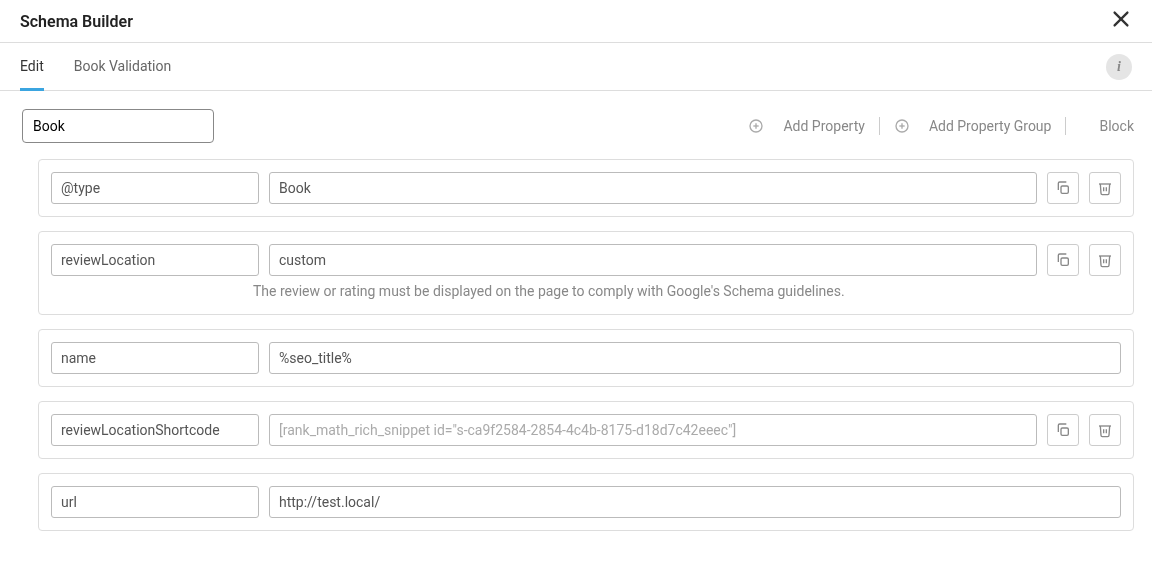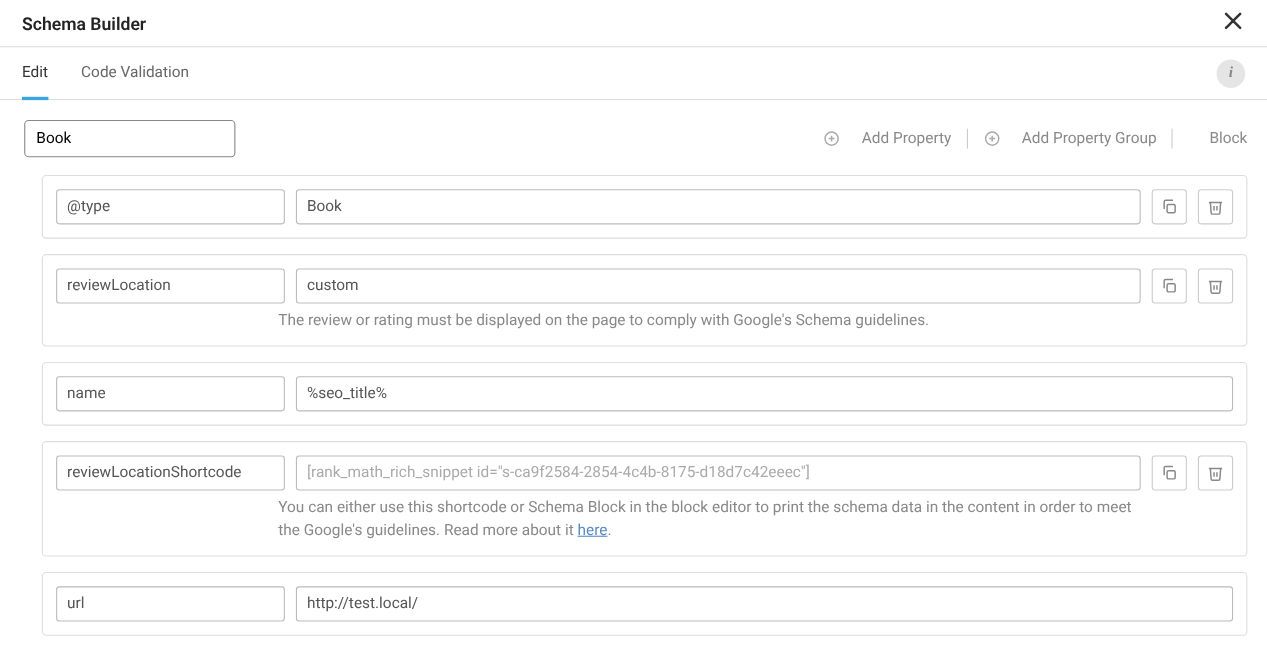--- a/index.html
+++ b/index.html
@@ -178,21 +178,21 @@
     <svg viewBox="0 0 24 24" width="22" height="22" stroke="#333" stroke-width="2.5" fill="none" stroke-linecap="round">
         <line x1="5" y1="5" x2="19" y2="19"></line>
         <line x1="19" y1="5" x2="5" y2="19"></line>
       </svg>
   </div>
 </div>
 
 <div class="tabs-bar">
   <div class="tabs">
     <div class="tab active">Edit</div>
-    <div class="tab">Code Validation</div>
+    <div class="tab">Book Validation</div>
   </div>
   <div class="info-icon">i</div>
 </div>
 
 <div class="content">
   <div class="top-row">
     <input class="schema-type-input" value="Book" style="">
     <div class="top-actions">
       <div class="action-btn">
         <svg class="plus-circle" viewBox="0 0 24 24" fill="none" stroke="#aaa" stroke-width="2">
@@ -281,23 +281,20 @@
             </svg>
         </div>
         <div class="square-btn">
           <svg viewBox="0 0 24 24" fill="none" stroke-width="2">
               <polyline points="3 6 5 6 21 6"></polyline>
               <path d="M19 6l-1 14a2 2 0 0 1-2 2H8a2 2 0 0 1-2-2L5 6"></path>
               <path d="M10 11v6M14 11v6"></path>
             </svg>
         </div>
       </div>
-      <div class="help-text">
-        <span>You can either use this shortcode or Schema Block in the block editor to print the schema data in the content in order to meet the Google's guidelines. Read more about it </span><a href="#">here</a><span>.</span>
-      </div>
     </div>
 
     <div class="property-row">
       <input class="key-input" value="url" style="">
       <input class="value-input" value="http://test.local/" style="">
     </div>
 
   </div>
 </div>
 

